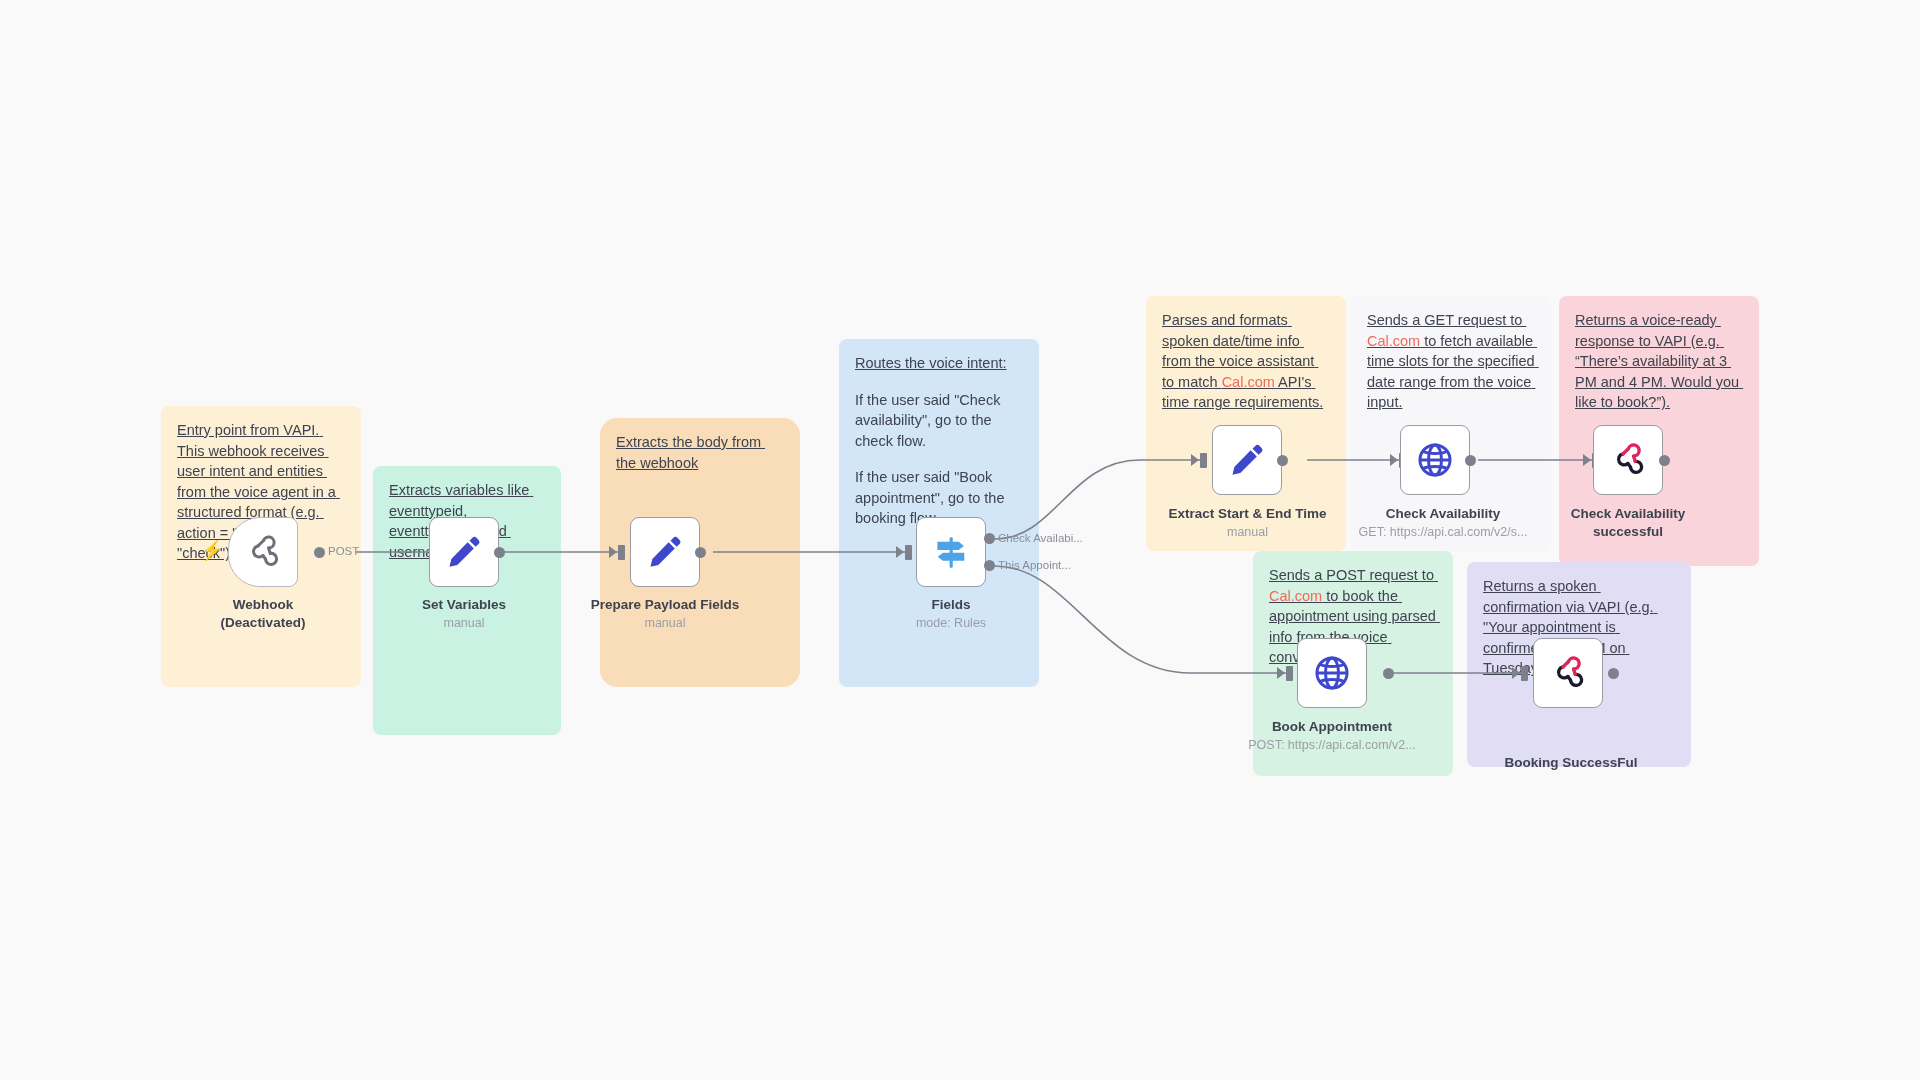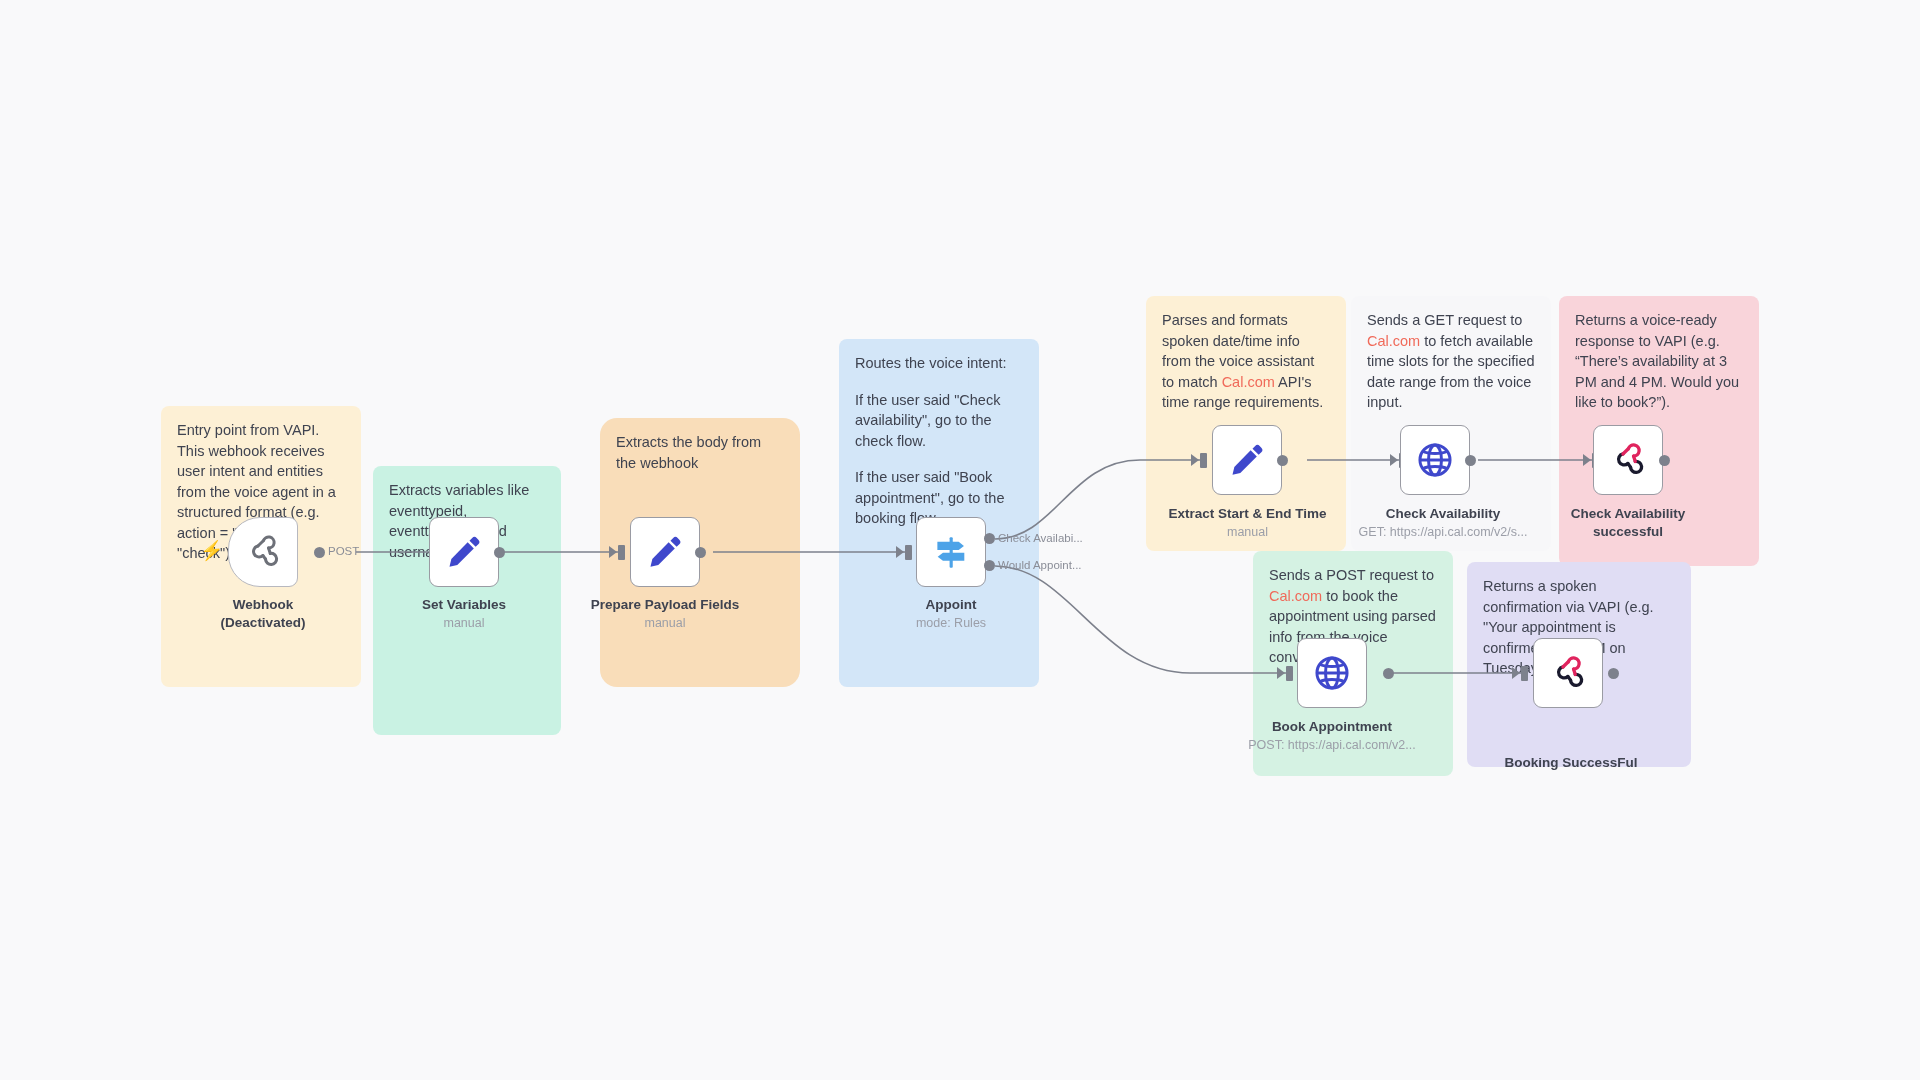--- a/index.html
+++ b/index.html
@@ -21,21 +21,21 @@
   
   .sticky {
     position: absolute;
     border-radius: 8px;
     padding: 14px 16px;
     font-size: 14.5px;
     line-height: 1.42;
     color: #3f4350;
     overflow: hidden;
   }
-  .sticky .note-text { white-space: pre-wrap; display: block; }
+  .sticky .note-text { white-space: pre-wrap; display: block; text-decoration: underline; }
   .sticky .note-text2 { white-space: pre-wrap; display: block; margin-top: 16px; }
   .sticky .note-text3 { white-space: pre-wrap; display: block; margin-top: 16px; }
   .cal-link { color: #f06a5a; }
 
   .s-yellow { background: #fdf0d5; }
   .s-green  { background: #c9f2e3; }
   .s-orange { background: #f9ddb9; }
   .s-blue   { background: #d3e6f8; }
   .s-yellow2{ background: #fdf0d5; }
   .s-white  { background: #f7f7f9; }
@@ -220,22 +220,22 @@
   <div class="node" style="left:916px; top:517px;">
     <svg width="42" height="42" viewBox="0 0 24 24">
       <rect x="11.2" y="3.5" width="1.8" height="17.5" rx="0.6" fill="#4da3e8"></rect>
       <path d="M4.2 6.2h12.2l3.0 2.3-3.0 2.3H4.2z" fill="#4da3e8"></path>
       <path d="M19.6 12.4H7.4l-3.0 2.3 3.0 2.3h12.2z" fill="#4da3e8"></path>
     </svg>
   </div>
   <div class="port-out" style="left:984px; top:533px;"></div>
   <span class="conn-label" style="left:998px; top:532px;">Check Availabi...</span>
   <div class="port-out" style="left:984px; top:560px;"></div>
-  <span class="conn-label" style="left:998px; top:559px;">Would Appoint...</span>
-  <div class="node-label" style="left:876px; top:596px; width:150px;">Appoint</div>
+  <span class="conn-label" style="left:998px; top:559px;">This Appoint...</span>
+  <div class="node-label" style="left:876px; top:596px; width:150px;">Fields</div>
   <div class="node-sub" style="left:876px; top:615px; width:150px;">mode: Rules</div>
 
   <div class="arrow-in" style="left:1191px; top:454px;"></div>
   <div class="port-in" style="left:1200px; top:453px;"></div>
   <div class="node" style="left:1212px; top:425px;">
     <svg width="40" height="40" viewBox="0 0 24 24">
       <path d="M16.9 3.6a1.9 1.9 0 0 1 2.7 0l1.0 1.0a1.9 1.9 0 0 1 0 2.7l-1.6 1.6-3.7-3.7z" fill="#3f48cc"></path>
       <path d="M14.2 6.2l3.7 3.7L8.0 19.8 3.3 20.9l1.1-4.7z" fill="#3f48cc"></path>
     </svg>
   </div>

